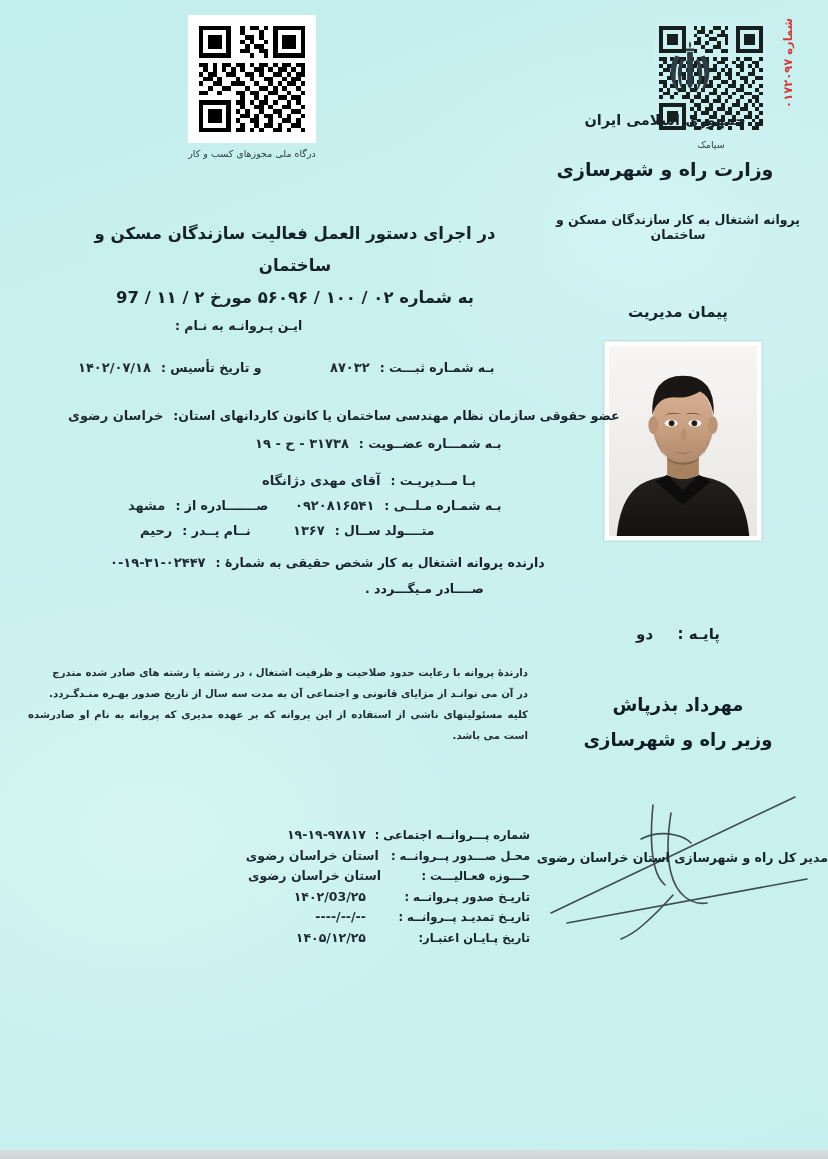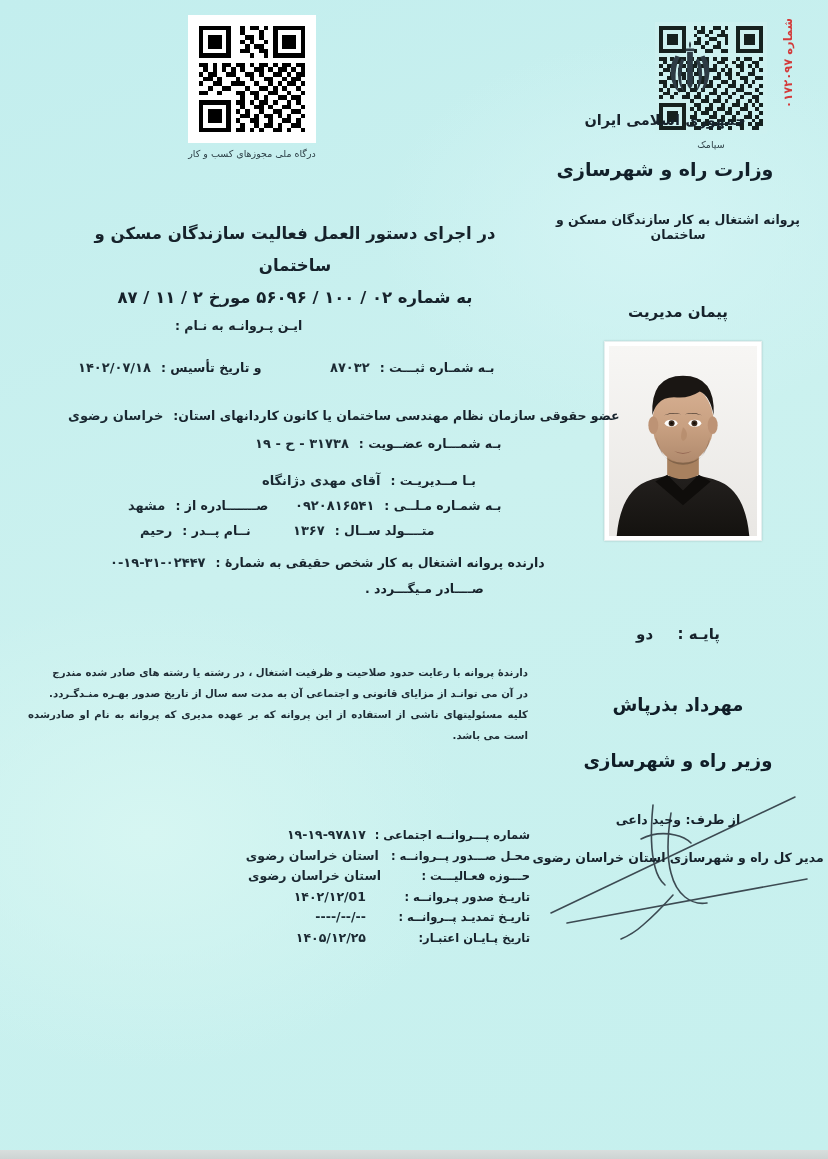--- a/index.html
+++ b/index.html
@@ -108,30 +108,30 @@
   
   .grade{
     position:absolute;left:540px;top:625px;width:276px;text-align:center;
     font-size:15px;font-weight:bold;color:#16222b;letter-spacing:1px;
   }
   .minister-name{
     position:absolute;left:540px;top:694px;width:276px;text-align:center;
     font-size:18px;font-weight:bold;color:#101d27;
   }
   .minister-title{
-    position:absolute;left:540px;top:750px;width:276px;text-align:center;
+    position:absolute;left:540px;top:729px;width:276px;text-align:center;
     font-size:18px;font-weight:bold;color:#101d27;
   }
 
   .behalf{
     position:absolute;left:540px;top:812px;width:276px;text-align:center;
     font-size:12.5px;font-weight:bold;color:#16222b;
   }
   .behalf-title{
-    position:absolute;left:528px;top:850px;width:300px;text-align:center;
+    position:absolute;left:528px;top:850px;width:300px;
     font-size:12.5px;font-weight:bold;color:#16222b;
   }
   .signature{
     position:absolute;left:545px;top:795px;width:270px;height:155px;
     pointer-events:none;
   }
 
   
   .meta-table{
     position:absolute;left:248px;top:827px;width:282px;
@@ -560,21 +560,21 @@
 
         <path d="M48 92 q6 28 27 28 q21 0 27-28 q-3 26-27 26 q-24 0-27-26z" fill="#2b221c" opacity=".30"></path>
 
         <path d="M59 130 l16 16 l16-16 l12 7 l-28 24 l-28-24z" fill="#0f0d0b"></path>
       </svg>
     </div>
   </div>
 
   <div class="decree">
     <div>در اجرای دستور العمل فعالیت سازندگان مسکن و ساختمان</div>
-    <div>به شماره ۰۲ / ۱۰۰ / ۵۶۰۹۶ مورخ ۲ / ۱۱ / ۸۷</div>
+    <div>به شماره ۰۲ / ۱۰۰ / ۵۶۰۹۶ مورخ ۲ / ۱۱ / 97</div>
   </div>
 
   <div class="frow r1">
     <span class="flabel">ایـن پـروانـه به نـام :</span>
   </div>
 
   <div class="frow r2">
     <span class="flabel">بـه شمـاره ثبـــت :</span>
     <span class="fvalue">۸۷۰۳۲</span>
   </div>
@@ -647,39 +647,38 @@
     <g fill="none" stroke="#3c4a52" stroke-width="1.6" stroke-linecap="round">
       <path d="M6 118 L250 2"></path>
       <path d="M22 128 L262 84"></path>
       <path d="M108 10 q-4 40 2 62 q3 12 10 18"></path>
       <path d="M126 18 q-6 38 0 60 q4 16 14 24 q10 8 22 6"></path>
       <path d="M96 44 q16-8 34-4 q10 2 16 8"></path>
       <path d="M128 100 q-16 18-30 30 q-10 9-22 14"></path>
     </g>
   </svg>
 
-  <div class="behalf">از طرف: وحید داعی</div>
   <div class="behalf-title">مدیر کل راه و شهرسازی استان خراسان رضوی</div>
 
   <div class="meta-table">
     <div class="meta-row">
       <span class="meta-label">شماره پـــروانــه اجتماعی :</span>
       <span class="meta-value">۱۹-۱۹-۹۷۸۱۷</span>
     </div>
     <div class="meta-row">
       <span class="meta-label">محـل صـــدور پــروانــه :</span>
       <span class="meta-value">استان خراسان رضوی</span>
     </div>
     <div class="meta-row">
       <span class="meta-label">حـــوزه فعـالیـــت :</span>
       <span class="meta-value">استان خراسان رضوی</span>
     </div>
     <div class="meta-row">
       <span class="meta-label">تاریـخ صدور پـروانــه :</span>
-      <span class="meta-value">۱۴۰۲/۱۲/01</span>
+      <span class="meta-value">۱۴۰۲/03/۲۵</span>
     </div>
     <div class="meta-row">
       <span class="meta-label">تاریـخ تمدیـد پــروانــه :</span>
       <span class="meta-value">--/--/----</span>
     </div>
     <div class="meta-row">
       <span class="meta-label">تاریخ پـایـان اعتبـار:</span>
       <span class="meta-value">۱۴۰۵/۱۲/۲۵</span>
     </div>
   </div>

